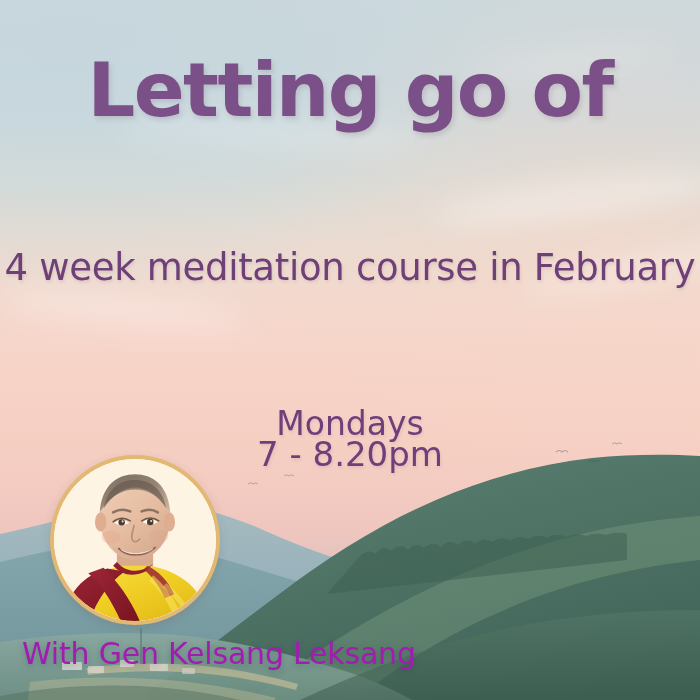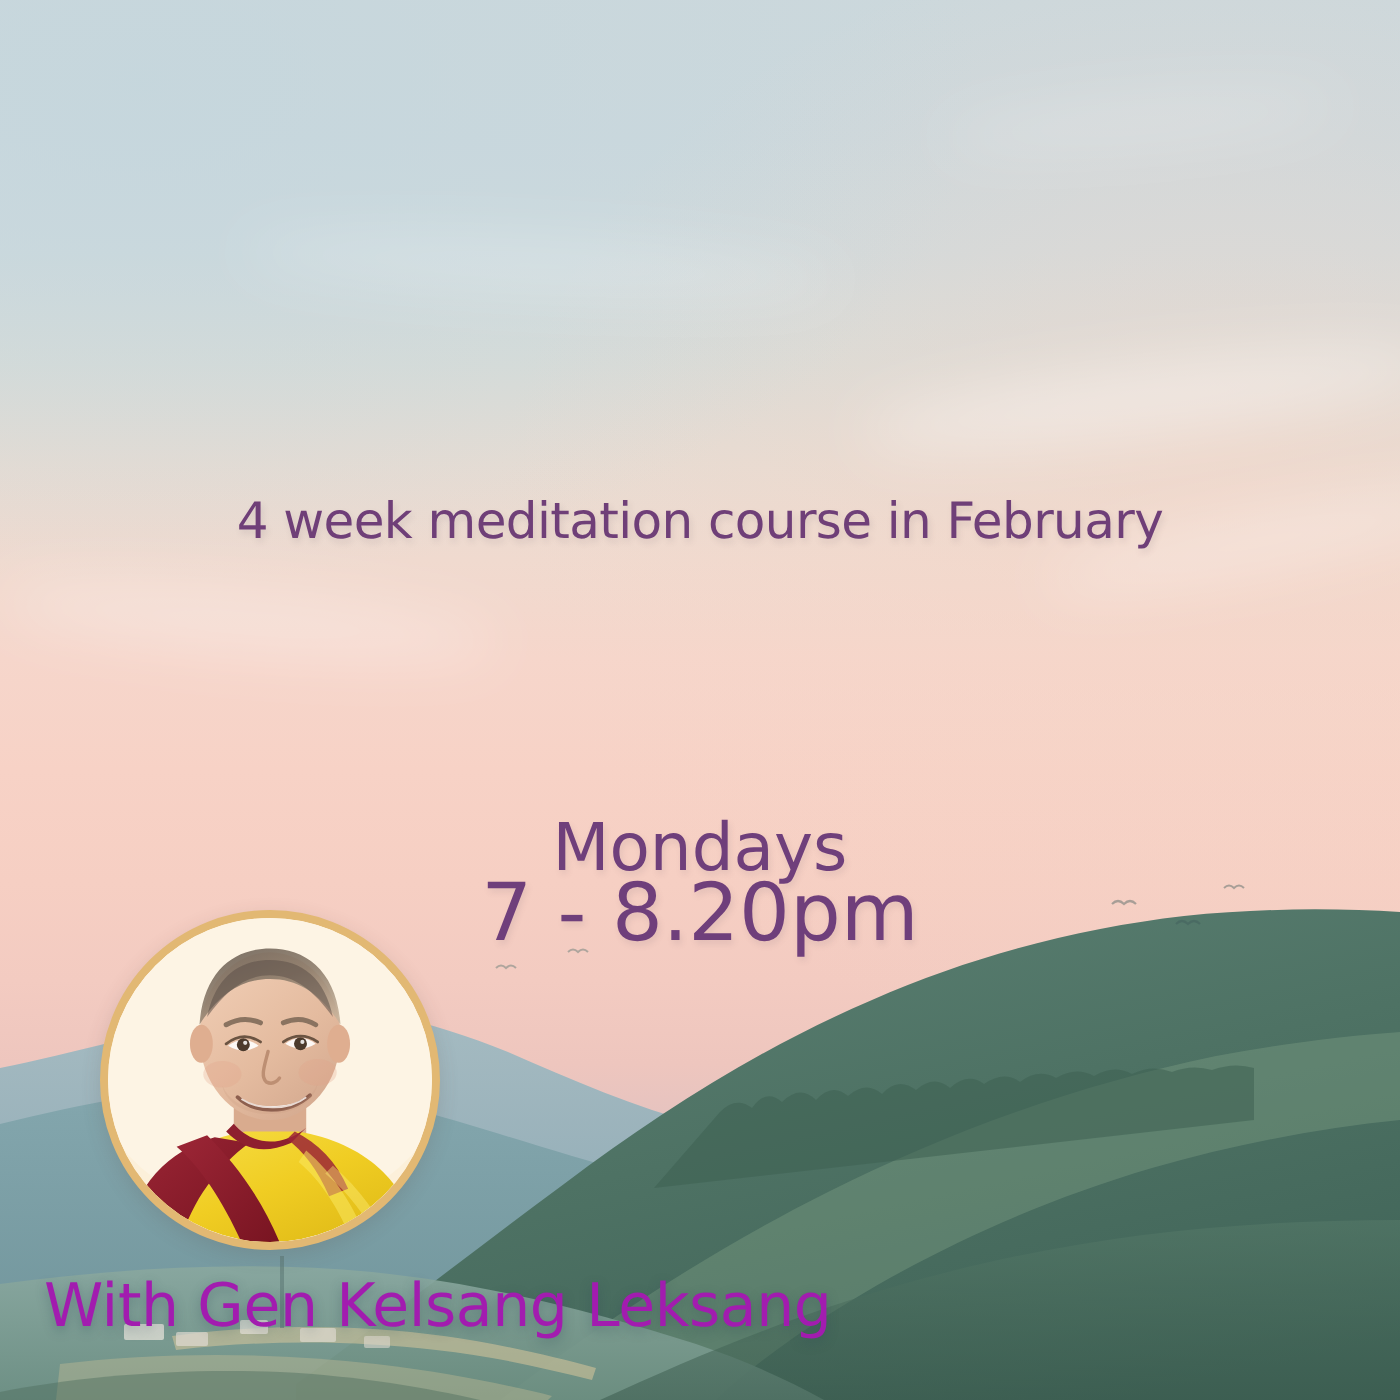--- a/index.html
+++ b/index.html
@@ -109,21 +109,21 @@
   }
   .headline .l2 { display: block; margin-top: 2px; }
 
   .subtitle {
     position: absolute;
     left: 0; right: 0;
     top: 246px;
     text-align: center;
     font-family: "DejaVu Sans", "Liberation Sans", sans-serif;
     font-weight: 400;
-    font-size: 25px;
+    font-size: 37px;
     letter-spacing: -0.3px;
     color: #6f3f78;
     text-shadow: 1px 2px 3px rgba(120, 100, 115, 0.16);
     z-index: 6;
   }
 
   .city {
     position: absolute;
     left: 0; right: 0;
     top: 316px;
@@ -150,21 +150,21 @@
     text-shadow: 1px 2px 3px rgba(120, 100, 115, 0.14);
     z-index: 6;
   }
   .time {
     position: absolute;
     left: 0; right: 0;
     top: 434px;
     text-align: center;
     font-family: "DejaVu Sans", "Liberation Sans", sans-serif;
     font-weight: 400;
-    font-size: 40px;
+    font-size: 34px;
     color: #6f3f7b;
     text-shadow: 1px 2px 3px rgba(120, 100, 115, 0.14);
     z-index: 6;
   }
 
   .presenter {
     position: absolute;
     left: 22px;
     top: 636px;
     font-family: "DejaVu Sans", "Liberation Sans", sans-serif;
@@ -270,20 +270,21 @@
         <path d="M588,32 q 3,-3 6,0 q 3,-3 6,0" stroke="#3e5b5a" stroke-width="1.1" fill="none"></path>
         <path d="M612,14 q 2.5,-2.5 5,0 q 2.5,-2.5 5,0" stroke="#3e5b5a" stroke-width="1" fill="none"></path>
         <path d="M248,54 q 2.5,-2.5 5,0 q 2.5,-2.5 5,0" stroke="#50706c" stroke-width="1" fill="none"></path>
         <path d="M284,46 q 2.5,-2.5 5,0 q 2.5,-2.5 5,0" stroke="#50706c" stroke-width="1" fill="none"></path>
       </g>
     </svg>
   </div>
 
   <div class="headline-wrap">
     <h1 class="headline">
+      <span class="l1">Letting go of</span>
     </h1>
   </div>
 
   <div class="subtitle">4 week meditation course in February</div>
   <div class="day">Mondays</div>
   <div class="time">7 - 8.20pm</div>
 
   <div class="portrait">
     <svg viewBox="0 0 170 170" xmlns="http://www.w3.org/2000/svg">
       <defs>

